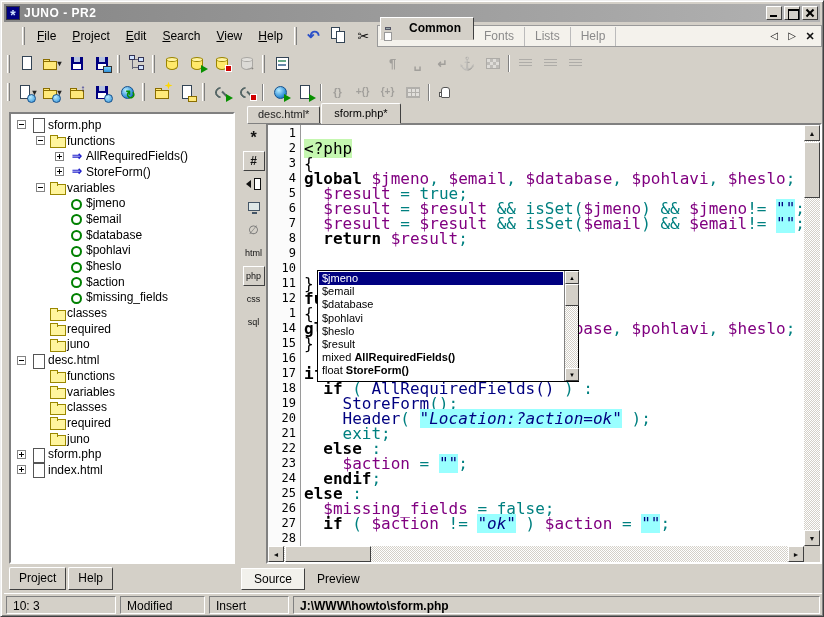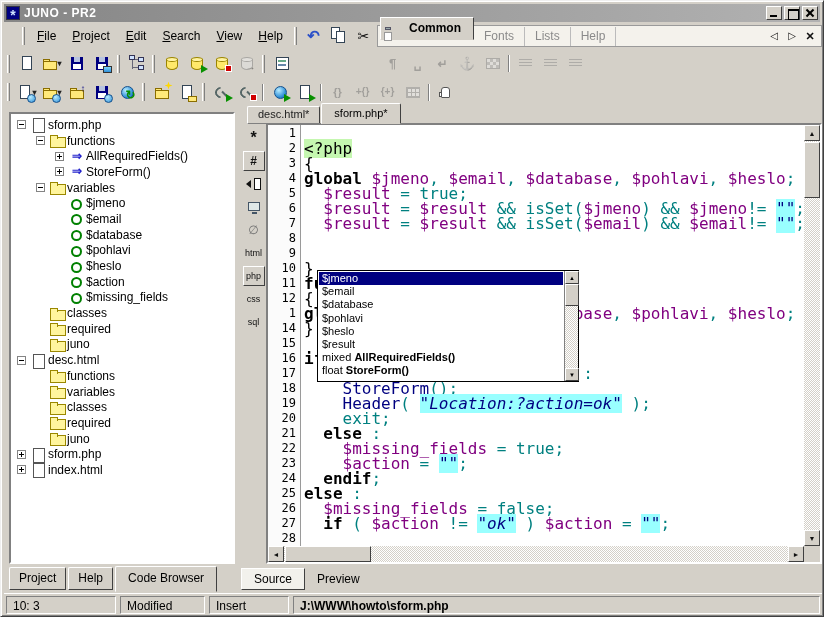--- a/index.html
+++ b/index.html
@@ -604,21 +604,20 @@
       </div>
       <div class="trow" style="padding-left: 4px;">
         <span class="texp plus"></span>
         <span class="tico doc"></span>
         <span>index.html</span>
       </div>
     </div>
   <div id="paneltabs">
       <span class="ptab">Project</span>
       <span class="ptab">Help</span>
-      <span class="ptab active">Code Browser</span>
     </div>
 
   <div id="edtabs">
       <span class="edtab">desc.html*</span>
       <span class="edtab active">sform.php*</span>
     </div>
   <div id="gutterbtns">
       <span class="gbtn">
         <span class="ig">
           <s class="gly c-dark f16 bold">*</s>
@@ -699,35 +698,35 @@
         <div class="ln">27</div>
         <div class="ln">28</div>
       </div>
     <div id="code">
         <div class="cl"><span class="tok-tag">&lt;?php</span></div>
         <div class="cl"><span class="tok-pl">{</span></div>
         <div class="cl"><span class="tok-kw">global</span><span class="tok-pl"> </span><span class="tok-vr">$jmeno</span><span class="tok-op">, </span><span class="tok-vr">$email</span><span class="tok-op">, </span><span class="tok-vr">$database</span><span class="tok-op">, </span><span class="tok-vr">$pohlavi</span><span class="tok-op">, </span><span class="tok-vr">$heslo</span><span class="tok-op">;</span></div>
         <div class="cl"><span class="tok-pl">  </span><span class="tok-vr">$result</span><span class="tok-op"> = </span><span class="tok-bi">true</span><span class="tok-op">;</span></div>
         <div class="cl"><span class="tok-pl">  </span><span class="tok-vr">$result</span><span class="tok-op"> = </span><span class="tok-vr">$result</span><span class="tok-op"> &amp;&amp; </span><span class="tok-bi">isSet</span><span class="tok-op">(</span><span class="tok-vr">$jmeno</span><span class="tok-op">) &amp;&amp; </span><span class="tok-vr">$jmeno</span><span class="tok-op">!= </span><span class="tok-st">""</span><span class="tok-op">;</span></div>
         <div class="cl"><span class="tok-pl">  </span><span class="tok-vr">$result</span><span class="tok-op"> = </span><span class="tok-vr">$result</span><span class="tok-op"> &amp;&amp; </span><span class="tok-bi">isSet</span><span class="tok-op">(</span><span class="tok-vr">$email</span><span class="tok-op">) &amp;&amp; </span><span class="tok-vr">$email</span><span class="tok-op">!= </span><span class="tok-st">""</span><span class="tok-op">;</span></div>
+        <div class="cl"><span class="tok-pl">  </span><span class="tok-kw">return</span><span class="tok-pl"> </span><span class="tok-vr">$result</span><span class="tok-op">;</span></div>
         <div class="cl"></div>
         <div class="cl"></div>
         <div class="cl"><span class="tok-pl">}</span></div>
         <div class="cl"><span class="tok-kw">function</span><span class="tok-pl"> StoreForm()</span></div>
         <div class="cl"><span class="tok-pl">{</span></div>
         <div class="cl"><span class="tok-kw">global</span><span class="tok-pl"> </span><span class="tok-vr">$jmeno</span><span class="tok-op">, </span><span class="tok-vr">$email</span><span class="tok-op">, </span><span class="tok-vr">$database</span><span class="tok-op">, </span><span class="tok-vr">$pohlavi</span><span class="tok-op">, </span><span class="tok-vr">$heslo</span><span class="tok-op">;</span></div>
         <div class="cl"><span class="tok-pl">}</span></div>
         <div class="cl"></div>
         <div class="cl"><span class="tok-kw">if</span><span class="tok-pl"> </span></div>
         <div class="cl"><span class="tok-pl">  </span><span class="tok-kw">if</span><span class="tok-op"> ( </span><span class="tok-fn">AllRequiredFields()</span><span class="tok-op"> ) :</span></div>
         <div class="cl"><span class="tok-pl">    </span><span class="tok-fn">StoreForm</span><span class="tok-op">();</span></div>
         <div class="cl"><span class="tok-pl">    </span><span class="tok-fn">Header</span><span class="tok-op">( </span><span class="tok-st">"Location:?action=ok"</span><span class="tok-op"> );</span></div>
         <div class="cl"><span class="tok-pl">    </span><span class="tok-bi">exit</span><span class="tok-op">;</span></div>
         <div class="cl"><span class="tok-pl">  </span><span class="tok-kw">else</span><span class="tok-op"> :</span></div>
-        <div class="cl"><span class="tok-pl">    </span><span class="tok-vr">$missing_fields</span><span class="tok-op"> = </span><span class="tok-bi">true</span><span class="tok-op">;</span></div>
         <div class="cl"><span class="tok-pl">    </span><span class="tok-vr">$action</span><span class="tok-op"> = </span><span class="tok-st">""</span><span class="tok-op">;</span></div>
         <div class="cl"><span class="tok-pl">  </span><span class="tok-kw">endif</span><span class="tok-op">;</span></div>
         <div class="cl"><span class="tok-kw">else</span><span class="tok-op"> :</span></div>
         <div class="cl"><span class="tok-pl">  </span><span class="tok-vr">$missing_fields</span><span class="tok-op"> = </span><span class="tok-bi">false</span><span class="tok-op">;</span></div>
         <div class="cl"><span class="tok-pl">  </span><span class="tok-kw">if</span><span class="tok-op"> ( </span><span class="tok-vr">$action</span><span class="tok-op"> != </span><span class="tok-st">"ok"</span><span class="tok-op"> ) </span><span class="tok-vr">$action</span><span class="tok-op"> = </span><span class="tok-st">""</span><span class="tok-op">;</span></div>
       </div>
     <div id="vscroll" class="sbtrack">
       <span class="sba" style="top:0;left:0;">▲</span>
       <span class="sbthumb" style="left:0;top:17px;width:16px;height:56px;"></span>
       <span class="sba" style="bottom:0;left:0;">▼</span>

